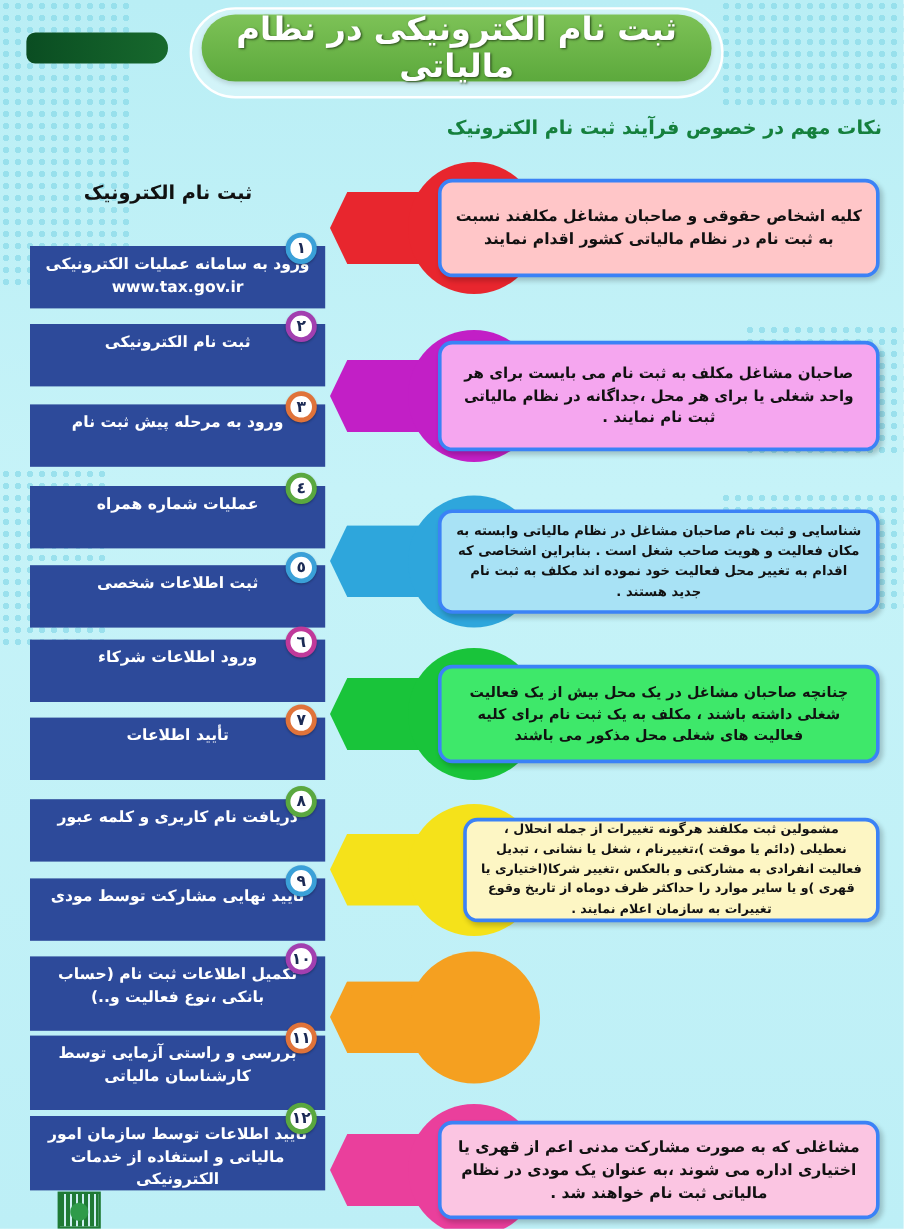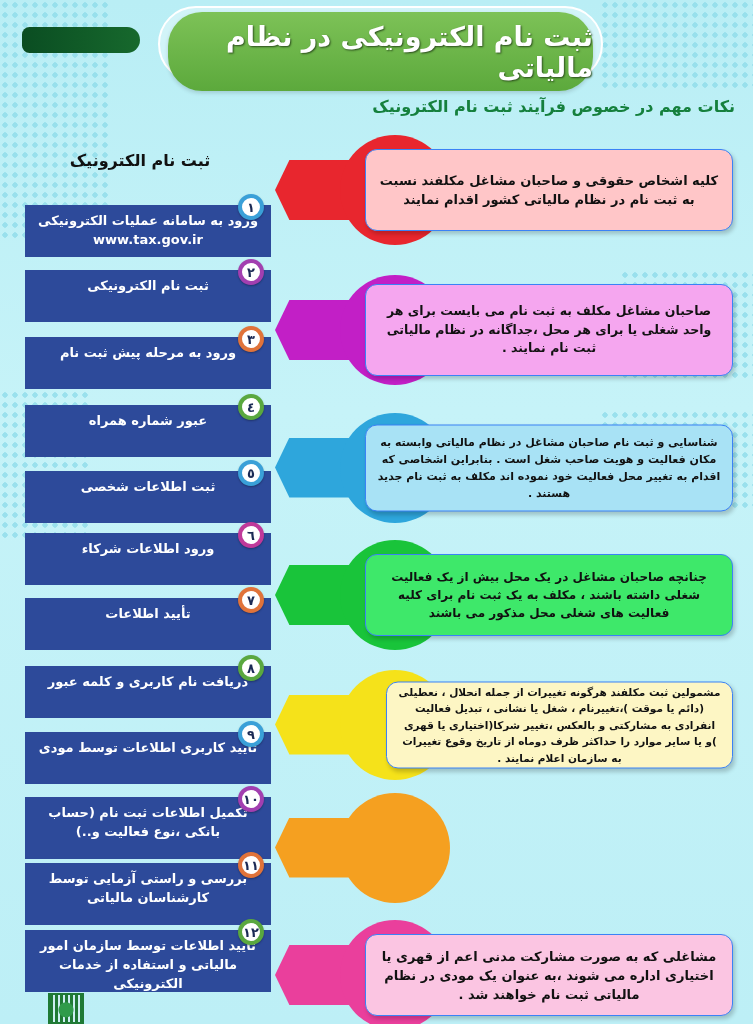--- a/index.html
+++ b/index.html
@@ -14,24 +14,25 @@
     position: absolute;
     background-image: radial-gradient(#8fdcea 35%, transparent 40%);
     background-size: 10px 10px;
     opacity: 0.8;
   }
   .header-pill-outer {
     position: absolute; left: 158px; top: 6px; width: 445px; height: 76px;
     border-radius: 40px; border: 2px solid #ffffff; background: rgba(255,255,255,0.35);
   }
   .header-pill {
-    position: absolute; left: 168px; top: 12px; width: 425px; height: 79px;
+    position: absolute; left: 168px; top: 12px; width: 425px; height: 56px;
     border-radius: 34px; background: linear-gradient(180deg, #7dc257 0%, #5ca93c 100%);
     display: flex; align-items: center; justify-content: center;
     box-shadow: 0 2px 4px rgba(0,0,0,0.15);
+    text-align: center;
   }
   .header-title {
     direction: rtl; color: #fff; font-size: 27px; font-weight: bold;
     text-shadow: 1px 1px 2px #2b4d1c; font-family: "DejaVu Sans", sans-serif;
   }
   .logo-bar {
     position: absolute; left: 22px; top: 27px; width: 118px; height: 26px;
     border-radius: 8px 14px 14px 8px; background: linear-gradient(90deg, #0a4d22, #17692d);
   }
   .subtitle {
@@ -61,21 +62,21 @@
     position: absolute; left: 0; top: 50%; transform: translateY(-50%);
     width: 120px; height: 60px;
     clip-path: polygon(12% 0, 100% 0, 100% 100%, 12% 100%, 0 50%);
   }
   .note .ring {
     position: absolute; left: 65px; top: 50%; transform: translateY(-50%);
     width: 110px; height: 110px; border-radius: 50%;
   }
   .note .box {
     position: absolute; left: 90px; right: 12px; top: 50%; transform: translateY(-50%);
-    border-radius: 12px; border: 1px solid #3b82f6;
+    border-radius: 12px; border: 3px solid #3b82f6;
     box-shadow: 2px 3px 4px rgba(0,0,0,0.2);
     display: flex; align-items: center; justify-content: center;
     direction: rtl; text-align: center; color: #111; font-weight: bold;
     padding: 4px 10px;
   }
   .emblem {
     position: absolute; left: 48px; top: 993px; width: 36px; height: 31px;
     background:
       radial-gradient(circle at 50% 55%, #2f9b4a 0 7px, transparent 8px),
       repeating-linear-gradient(90deg, #1f7a35 0 3px, #cdeff3 3px 5px);
@@ -109,41 +110,41 @@
     <div class="badge" style="left: 238px; top: 194px; border-color: rgb(58, 160, 216);">۱</div>
     <div class="step" style="top: 270px; height: 52px;">
       <span>ثبت نام الکترونیکی</span>
     </div>
     <div class="badge" style="left: 238px; top: 259px; border-color: rgb(162, 63, 176);">۲</div>
     <div class="step" style="top: 337px; height: 52px;">
       <span>ورود به مرحله پیش ثبت نام</span>
     </div>
     <div class="badge" style="left: 238px; top: 326px; border-color: rgb(224, 115, 58);">۳</div>
     <div class="step" style="top: 405px; height: 52px;">
-      <span>عبور شماره همراه</span>
+      <span>عملیات شماره همراه</span>
     </div>
     <div class="badge" style="left: 238px; top: 394px; border-color: rgb(90, 168, 63);">٤</div>
     <div class="step" style="top: 471px; height: 52px;">
       <span>ثبت اطلاعات شخصی</span>
     </div>
     <div class="badge" style="left: 238px; top: 460px; border-color: rgb(58, 160, 216);">٥</div>
     <div class="step" style="top: 533px; height: 52px;">
       <span>ورود اطلاعات شرکاء</span>
     </div>
     <div class="badge" style="left: 238px; top: 522px; border-color: rgb(192, 57, 154);">٦</div>
     <div class="step" style="top: 598px; height: 52px;">
       <span>تأیید اطلاعات</span>
     </div>
     <div class="badge" style="left: 238px; top: 587px; border-color: rgb(224, 115, 58);">٧</div>
     <div class="step" style="top: 666px; height: 52px;">
       <span>دریافت نام کاربری و کلمه عبور</span>
     </div>
     <div class="badge" style="left: 238px; top: 655px; border-color: rgb(90, 168, 63);">۸</div>
     <div class="step" style="top: 732px; height: 52px;">
-      <span>تأیید کاربری اطلاعات توسط مودی</span>
+      <span>تأیید نهایی مشارکت توسط مودی</span>
     </div>
     <div class="badge" style="left: 238px; top: 721px; border-color: rgb(58, 160, 216);">۹</div>
     <div class="step" style="top: 797px; height: 62px;">
       <span>تکمیل اطلاعات ثبت نام (حساب بانکی ،نوع فعالیت و..)</span>
     </div>
     <div class="badge" style="left: 238px; top: 786px; border-color: rgb(162, 63, 176);">۱۰</div>
     <div class="step" style="top: 863px; height: 62px;">
       <span>بررسی و راستی آزمایی توسط کارشناسان مالیاتی</span>
     </div>
     <div class="badge" style="left: 238px; top: 852px; border-color: rgb(224, 115, 58);">۱۱</div>

